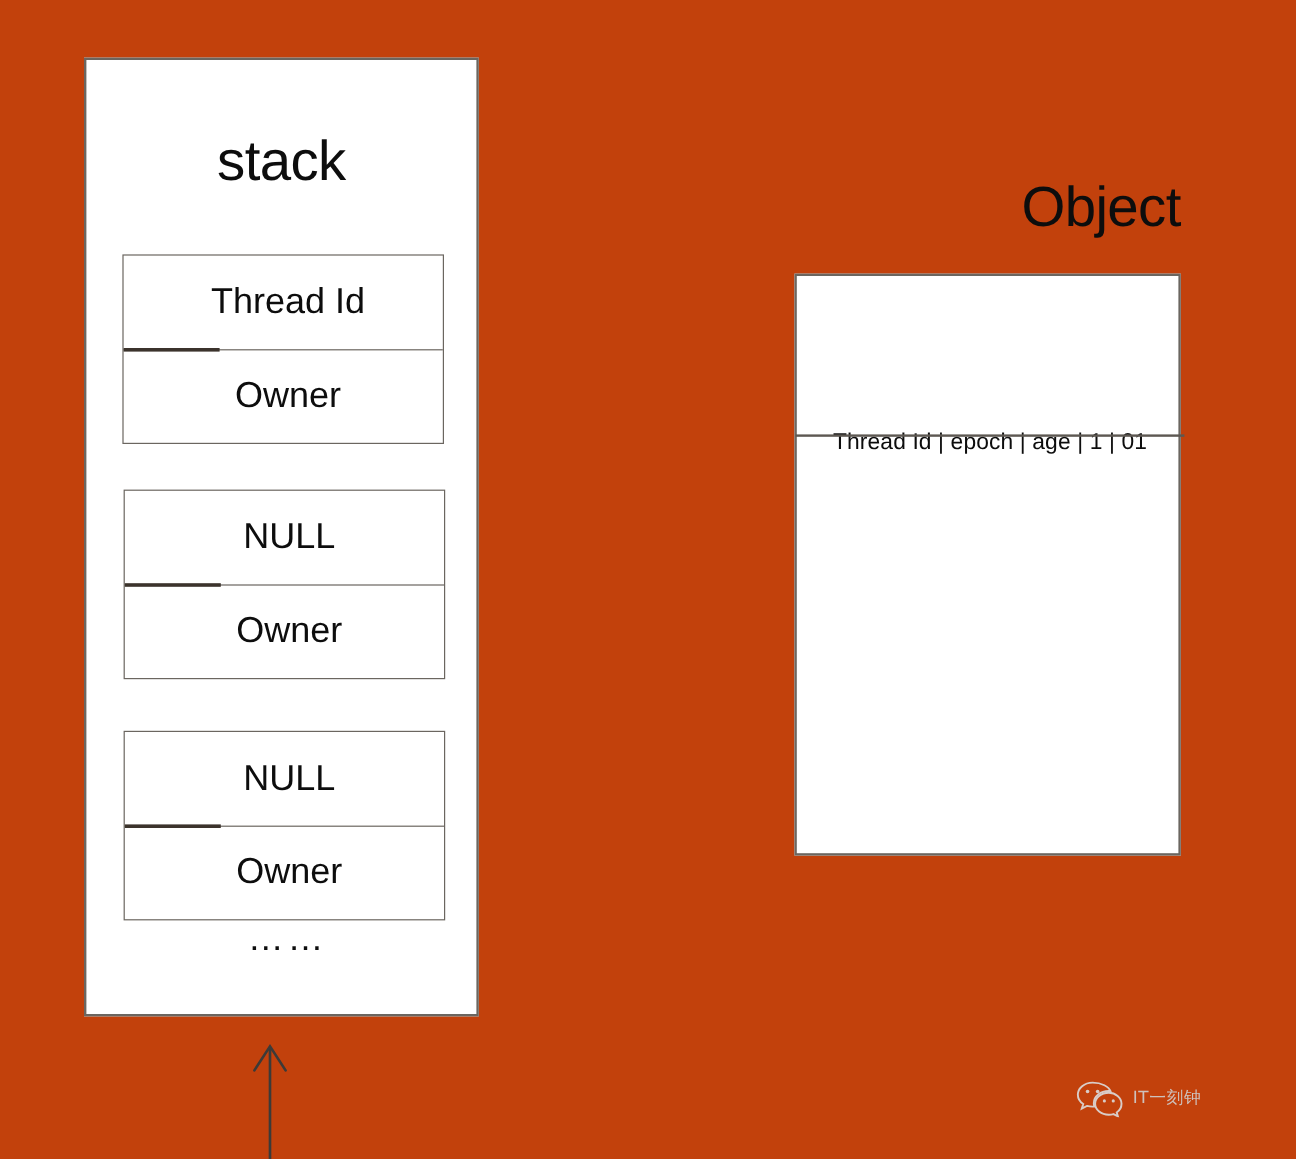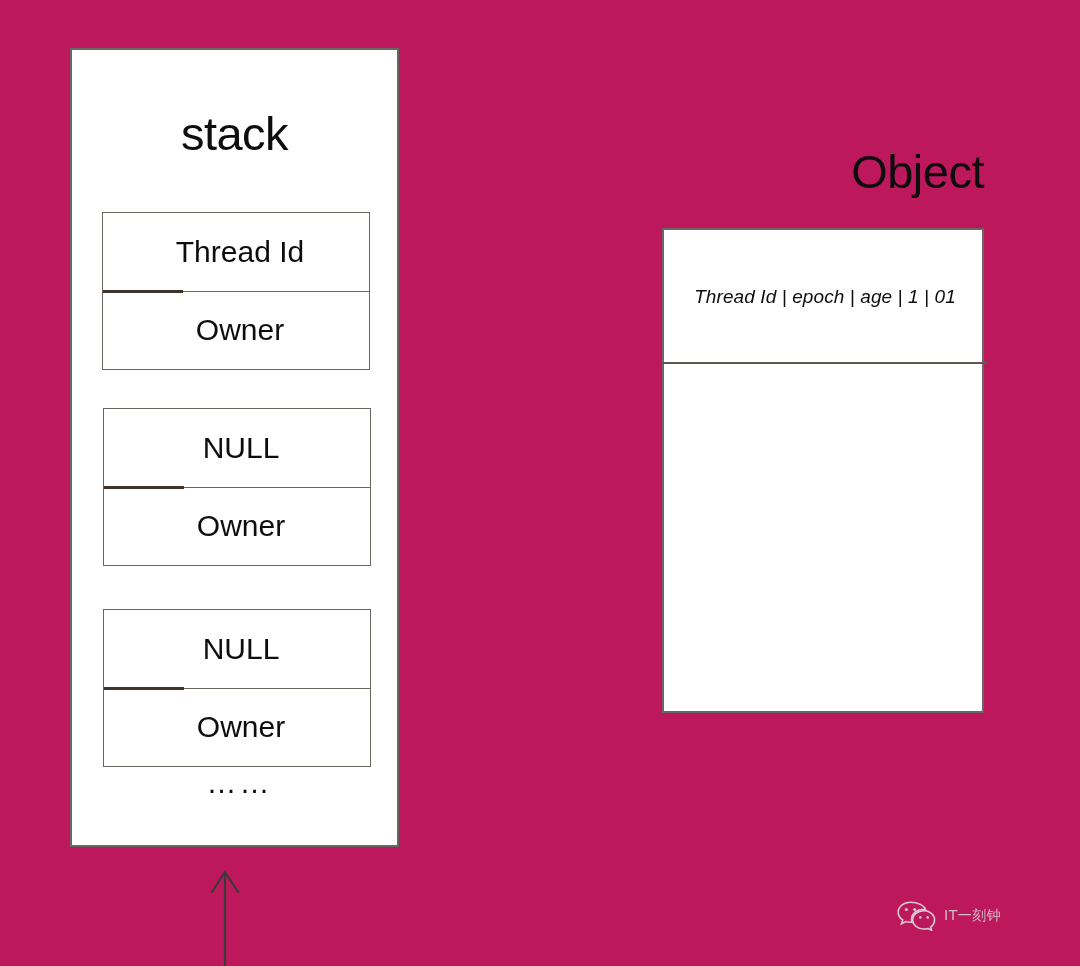--- a/index.html
+++ b/index.html
@@ -10,21 +10,21 @@
   body {
     font-family: "Liberation Sans", "DejaVu Sans", sans-serif;
     color: #111111;
     -webkit-font-smoothing: antialiased;
   }
 
   #canvas {
     position: relative;
     width: 1080px;
     height: 966px;
-    background: #be185d;
+    background: #c2410c;
     overflow: hidden;
   }
 
   
   .stack-panel {
     position: absolute;
     left: 70px;
     top: 48px;
     width: 329px;
     height: 799px;
@@ -144,28 +144,27 @@
     width: 322px;
     height: 485px;
     border: 2px solid #6b6660;
     box-sizing: border-box;
     background: #ffffff;
   }
 
   .object-header-row {
     position: absolute;
     left: 0;
-    top: 0;
+    top: 16px;
     width: 100%;
     height: 132px;
     display: flex;
-    align-items: center;
+    align-items: flex-end;
     justify-content: center;
     box-sizing: border-box;
-    font-style: italic;
   }
   .object-header-text {
     font-size: 19px;
     line-height: 1;
     color: #0d0d0d;
     font-weight: 400;
     letter-spacing: 0.1px;
     transform: translateX(2px);
   }
 

